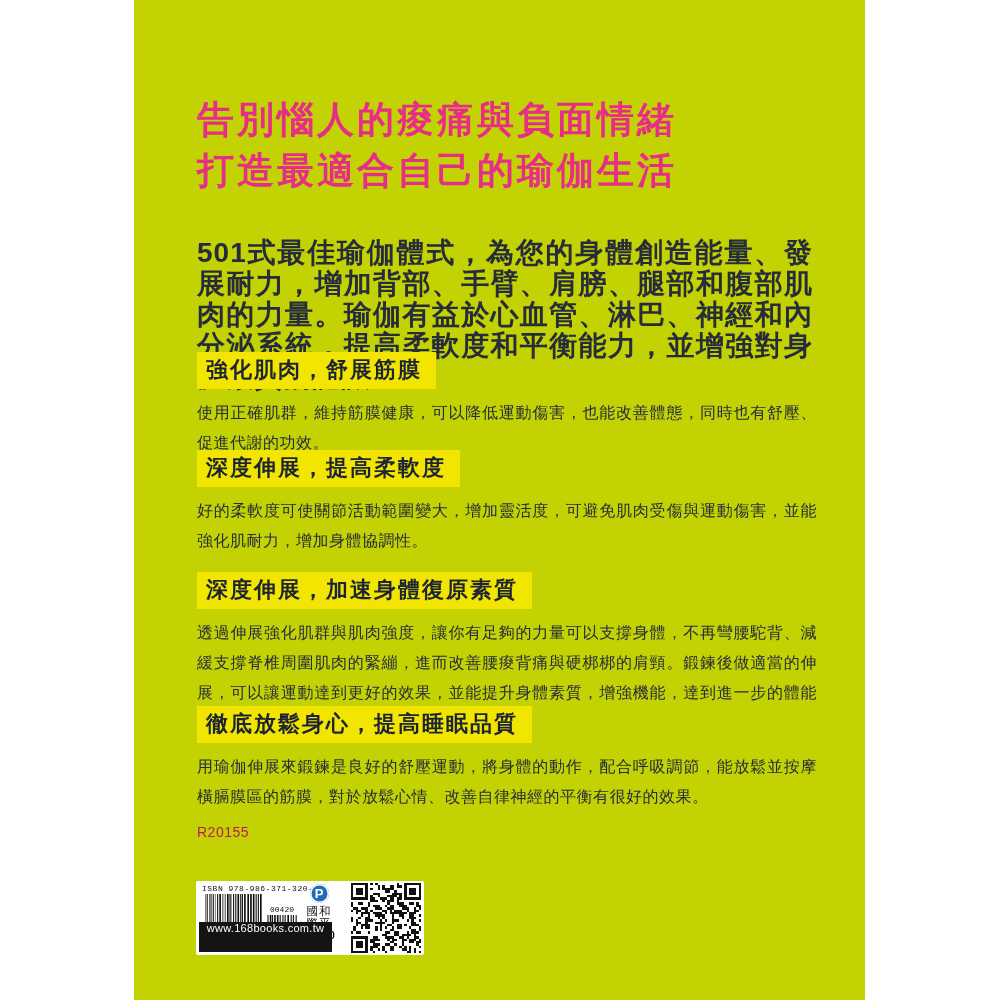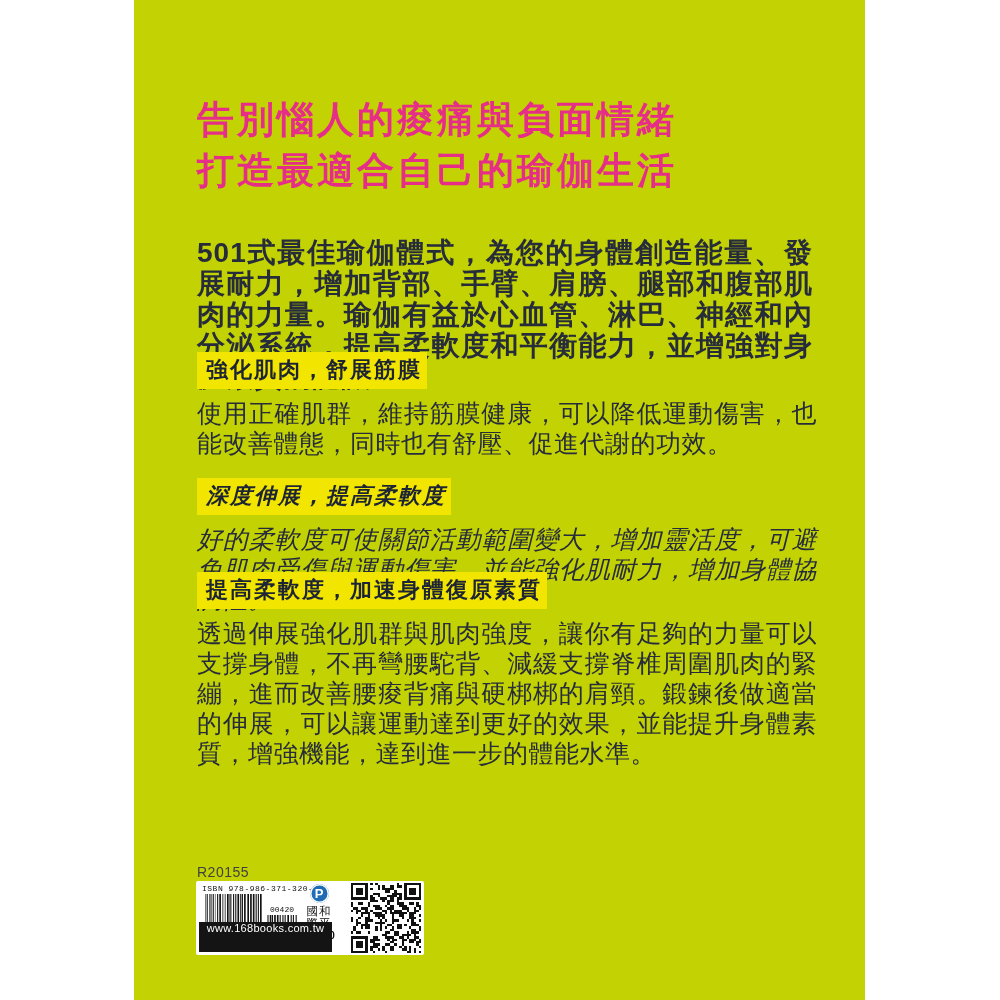--- a/index.html
+++ b/index.html
@@ -7,26 +7,26 @@
   .stage{position:relative;width:1000px;height:1000px;background:#ffffff;overflow:hidden;}
   .cover{position:absolute;left:134px;top:0;width:731px;height:1000px;}
   .abs{position:absolute;}
 
   .title{left:63px;top:94px;font-weight:700;font-size:37px;line-height:51px;letter-spacing:3px;}
   .intro{left:63px;top:209px;width:616px;font-size:28px;line-height:31px;font-weight:700;
          letter-spacing:1px;text-align:justify;color:#272c3a;}
 
   .section{left:63px;width:620px;}
   .sec-heading{display:inline-block;font-size:22px;font-weight:700;letter-spacing:2px;
-               color:#1d2433;padding:3px 5px 4px 9px;}
-  .sec-body{margin:9px 0 0 0;font-size:25px;line-height:30px;letter-spacing:0.5px;
+               color:#1d2433;padding:3px 14px 4px 9px;}
+  .sec-body{margin:9px 0 0 0;font-size:16px;line-height:30px;letter-spacing:0.5px;
             font-weight:500;color:#272c3a;text-align:justify;}
-  .s1{top:352px;} .s2{top:478px;font-style:italic;} .s3{top:572px;} .s4{top:706px;}
-
-  .product-code{left:63px;top:864px;font-size:14px;letter-spacing:0.5px;color:#404040;}
+  .s1{top:352px;} .s2{top:450px;} .s3{top:572px;} .s4{top:706px;}
+
+  .product-code{left:63px;top:824px;font-size:14px;letter-spacing:0.5px;color:#be185d;}
 
   .barcode-panel{left:62px;top:881px;width:228px;height:74px;background:#ffffff;border-radius:2px;}
   .isbn-label{position:absolute;left:6px;top:2px;width:104px;text-align:center;
               font-family:"Liberation Mono",monospace;font-size:8px;line-height:11px;
               letter-spacing:0.5px;color:#111;white-space:nowrap;}
   .main-bars{position:absolute;left:9px;top:13px;width:57px;height:39px;}
   .addon-wrap{position:absolute;left:70px;top:12px;width:32px;text-align:center;margin-top:12px;}
   .addon-digits{font-family:"Liberation Mono",monospace;font-size:8px;line-height:9px;color:#111;}
   .addon-bars{width:30px;height:29px;display:block;margin:1px auto 0 auto;}
   .ean-digits{position:absolute;left:12px;top:51px;width:108px;
@@ -60,25 +60,27 @@
       <span class="sec-heading" style="background: rgb(242, 230, 0);">強化肌肉，舒展筋膜</span>
       <p class="sec-body">使用正確肌群，維持筋膜健康，可以降低運動傷害，也能改善體態，同時也有舒壓、促進代謝的功效。</p>
     </div>
 
     <div class="abs section s2">
       <span class="sec-heading" style="background: rgb(242, 230, 0);">深度伸展，提高柔軟度</span>
       <p class="sec-body">好的柔軟度可使關節活動範圍變大，增加靈活度，可避免肌肉受傷與運動傷害，並能強化肌耐力，增加身體協調性。</p>
     </div>
 
     <div class="abs section s3">
-      <span class="sec-heading" style="background: rgb(242, 230, 0);">提高柔軟度，加速身體復原素質</span>
+      <span class="sec-heading" style="background: rgb(242, 230, 0);">深度伸展，加速身體復原素質</span>
       <p class="sec-body">透過伸展強化肌群與肌肉強度，讓你有足夠的力量可以支撐身體，不再彎腰駝背、減緩支撐脊椎周圍肌肉的緊繃，進而改善腰痠背痛與硬梆梆的肩頸。鍛鍊後做適當的伸展，可以讓運動達到更好的效果，並能提升身體素質，增強機能，達到進一步的體能水準。</p>
     </div>
 
     <div class="abs section s4">
+      <span class="sec-heading" style="background: rgb(242, 230, 0);">徹底放鬆身心，提高睡眠品質</span>
+      <p class="sec-body">用瑜伽伸展來鍛鍊是良好的舒壓運動，將身體的動作，配合呼吸調節，能放鬆並按摩橫膈膜區的筋膜，對於放鬆心情、改善自律神經的平衡有很好的效果。</p>
     </div>
 
     <div class="abs product-code">R20155</div>
 
     <div class="abs barcode-panel">
       <div class="isbn-label">ISBN 978-986-371-320-3</div>
 
       <svg class="main-bars" viewBox="0 0 57 39" preserveAspectRatio="none">
           <g fill="#111" id="ean-bars">
             <rect x="0.00" y="0" width="0.55" height="39"></rect>

